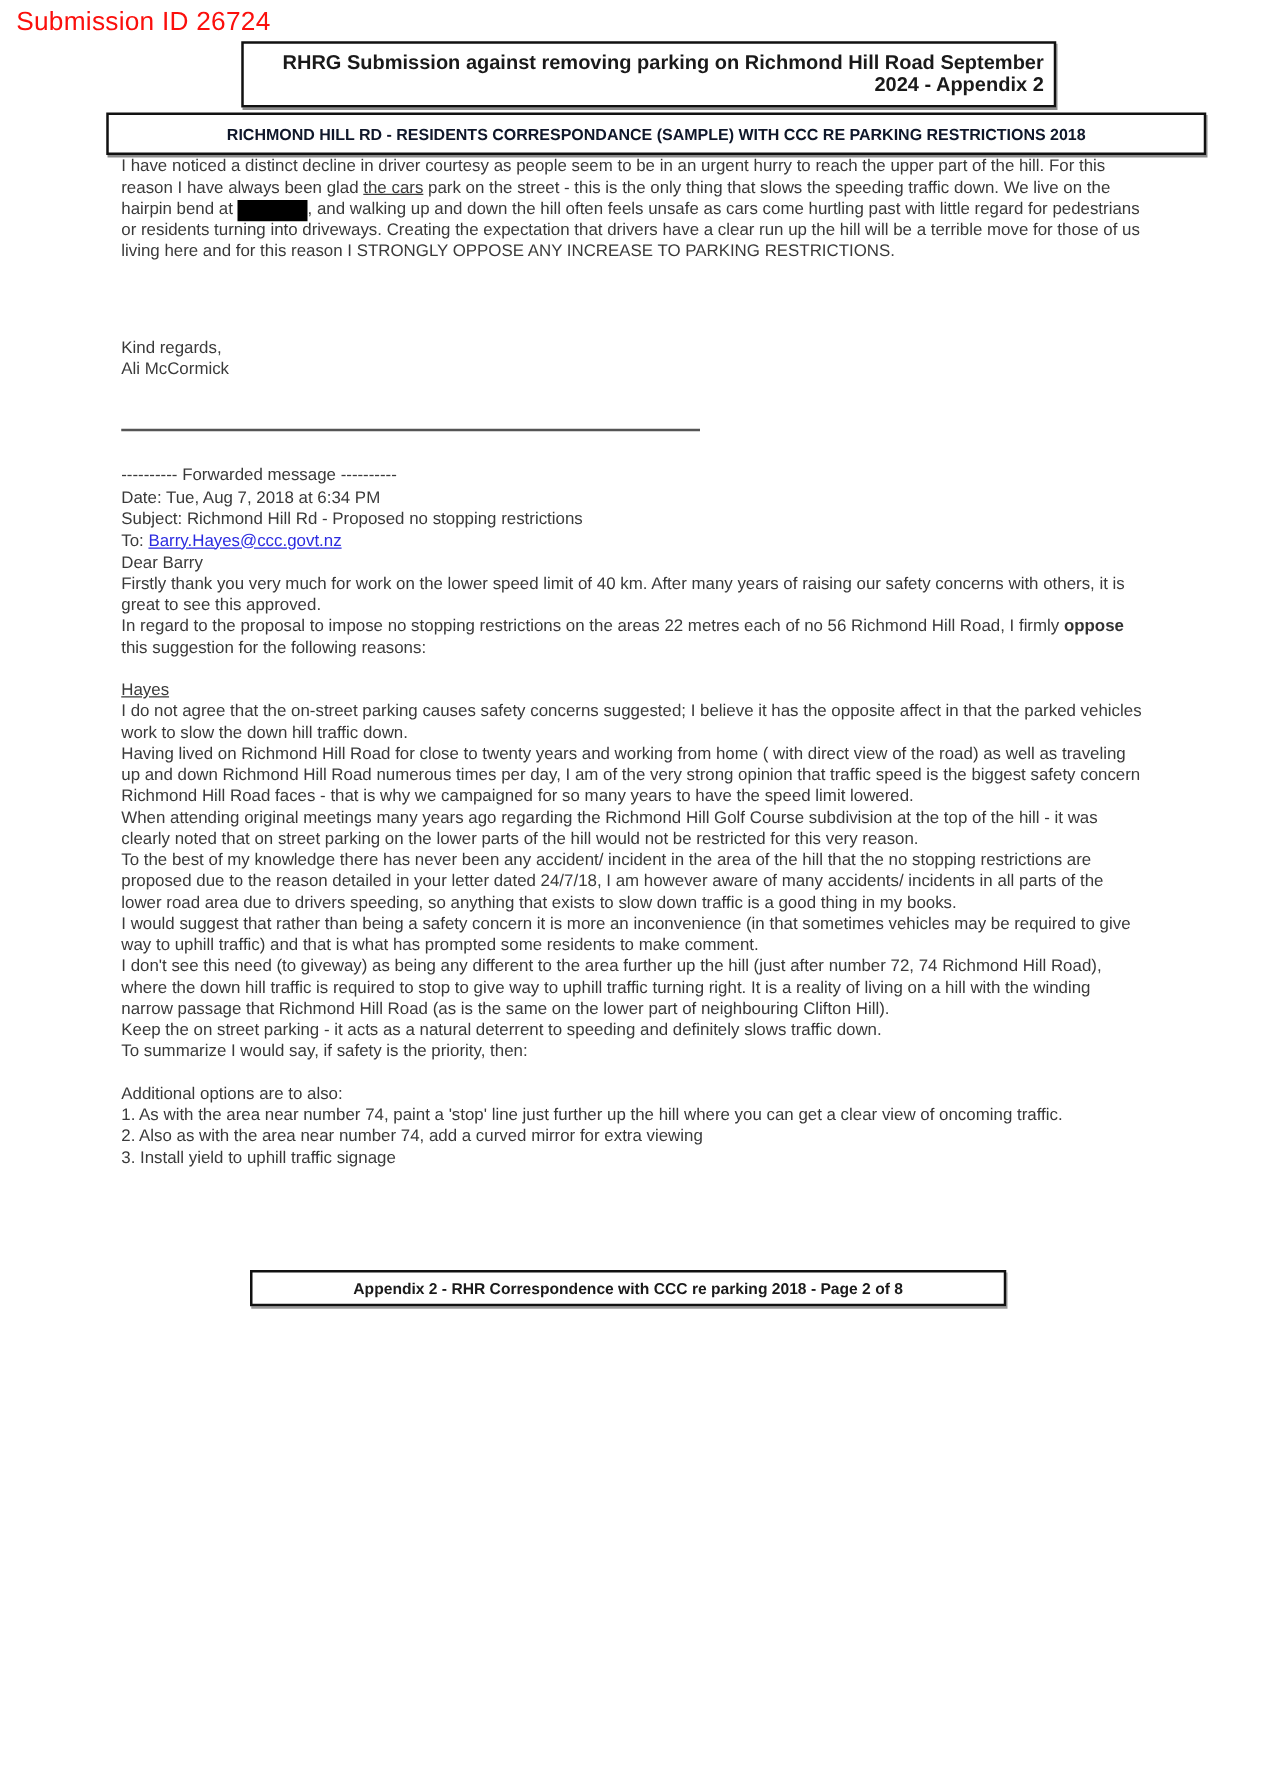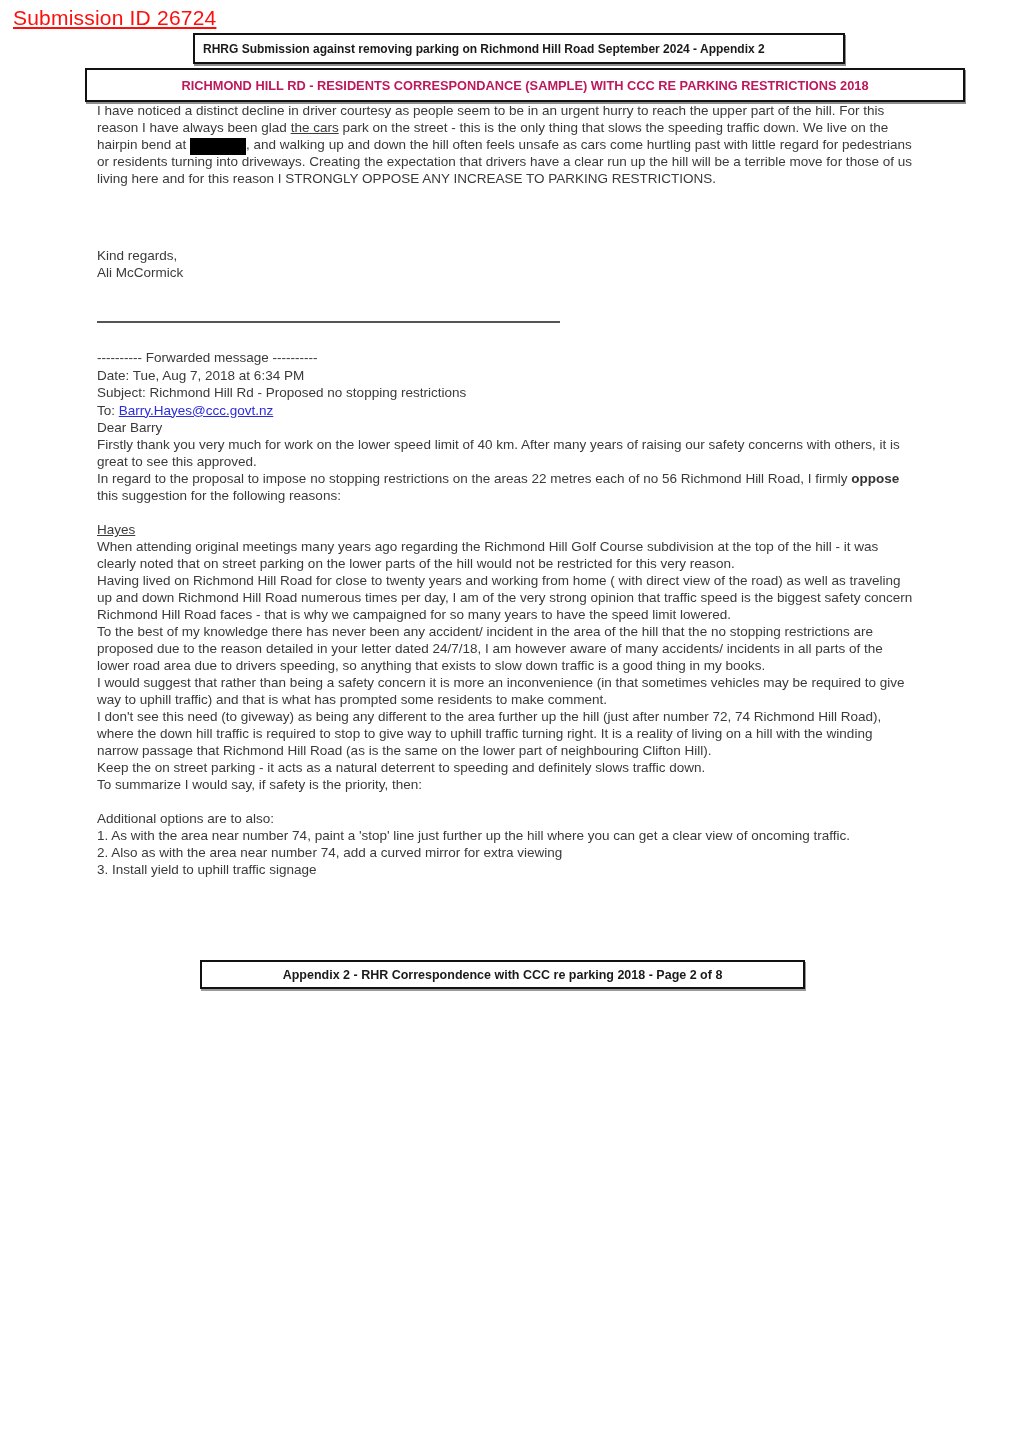--- a/index.html
+++ b/index.html
@@ -13,47 +13,46 @@
     color: #333333;
     overflow: hidden;
   }
   .submission-id {
     position: absolute;
     left: 13px;
     top: 6px;
     font-size: 21px;
     color: var(--color-submission_id, #fb0f0c);
     letter-spacing: 0.2px;
-    text-decoration: underline;
   }
   .title-box-1 {
     margin-left: 193px;
     margin-top: 33px;
     width: 652px;
     border: 2px solid #111111;
     box-shadow: 1px 2px 0 rgba(0,0,0,0.45);
     background: #ffffff;
     padding: 7px 8px 6px 8px;
-    text-align: left;
-    font-size: 12px;
+    text-align: right;
+    font-size: 16px;
     font-weight: bold;
     color: #1a1a1a;
   }
   .title-box-2 {
     margin-left: 85px;
     margin-top: 4px;
     width: 880px;
     border: 2px solid #111111;
     box-shadow: 1px 2px 0 rgba(0,0,0,0.45);
     background: #ffffff;
     padding: 8px 8px 7px 8px;
     text-align: center;
     font-size: 12.8px;
     font-weight: bold;
-    color: #be185d;
+    color: #0f172a;
   }
   .content {
     margin-left: 97px;
     width: 818px;
     font-size: 13.5px;
     line-height: 17px;
     color: #3a3a3a;
   }
   .content p { margin: 0; }
   .p-first { margin-top: 36px; }
@@ -126,25 +125,26 @@
     </div>
 
     <p class="p-dear">Dear Barry</p>
 
     <p class="gap">Firstly thank you very much for work on the lower speed limit of 40 km.  After many years of raising our safety concerns with others, it is great to see this approved.</p>
 
     <p class="gap"><span>In regard to the proposal to impose no stopping restrictions on the areas 22 metres each of no 56 Richmond Hill Road, I firmly </span><span class="bold">oppose</span><span> this suggestion for the following reasons:</span></p>
 
     <div class="gap">
       <p class="underlined">Hayes</p>
+      <p>I do not agree that the on-street parking causes safety concerns suggested; I believe it has the opposite affect in that the parked vehicles work to slow the down hill traffic down.</p>
     </div>
 
+    <p class="gap">Having lived on Richmond Hill Road for close to twenty years and working from home ( with direct view of the road) as well as traveling up and down Richmond Hill Road numerous times per day, I am of the very strong opinion that traffic speed is the biggest safety concern Richmond Hill Road faces - that is why we campaigned for so many years to have the speed limit lowered.</p>
+
     <p class="gap">When attending original meetings many years ago regarding the Richmond Hill Golf Course subdivision at the top of the hill - it was clearly noted that on street parking on the lower parts of the hill would not be restricted for this very reason.</p>
-
-    <p class="gap">Having lived on Richmond Hill Road for close to twenty years and working from home ( with direct view of the road) as well as traveling up and down Richmond Hill Road numerous times per day, I am of the very strong opinion that traffic speed is the biggest safety concern Richmond Hill Road faces - that is why we campaigned for so many years to have the speed limit lowered.</p>
 
     <p class="gap">To the best of my knowledge there has never been any accident/ incident in the area of the hill that the no stopping restrictions are proposed due to the reason detailed in your letter dated 24/7/18, I am however aware of many accidents/ incidents in all parts of the lower road area due to drivers speeding, so anything that exists to slow down traffic is a good thing in my books.</p>
 
     <p class="gap">I would suggest that rather than being a safety concern it is more an inconvenience (in that sometimes vehicles may be required to give way to uphill traffic) and that is what has prompted some residents to make comment.</p>
 
     <p class="gap">I don't see this need (to giveway) as being any different to the area further up the hill (just after number 72, 74 Richmond Hill Road), where the down hill traffic is required to stop to give way to uphill traffic turning right.  It is a reality of living on a hill with the winding narrow passage that Richmond Hill Road (as is the same on the lower part of neighbouring Clifton Hill).</p>
 
     <p class="gap">Keep the on street parking - it acts as a natural deterrent to speeding and definitely slows traffic down.</p>
 
     <p class="gap">To summarize I would say, if safety is the priority, then:</p>

